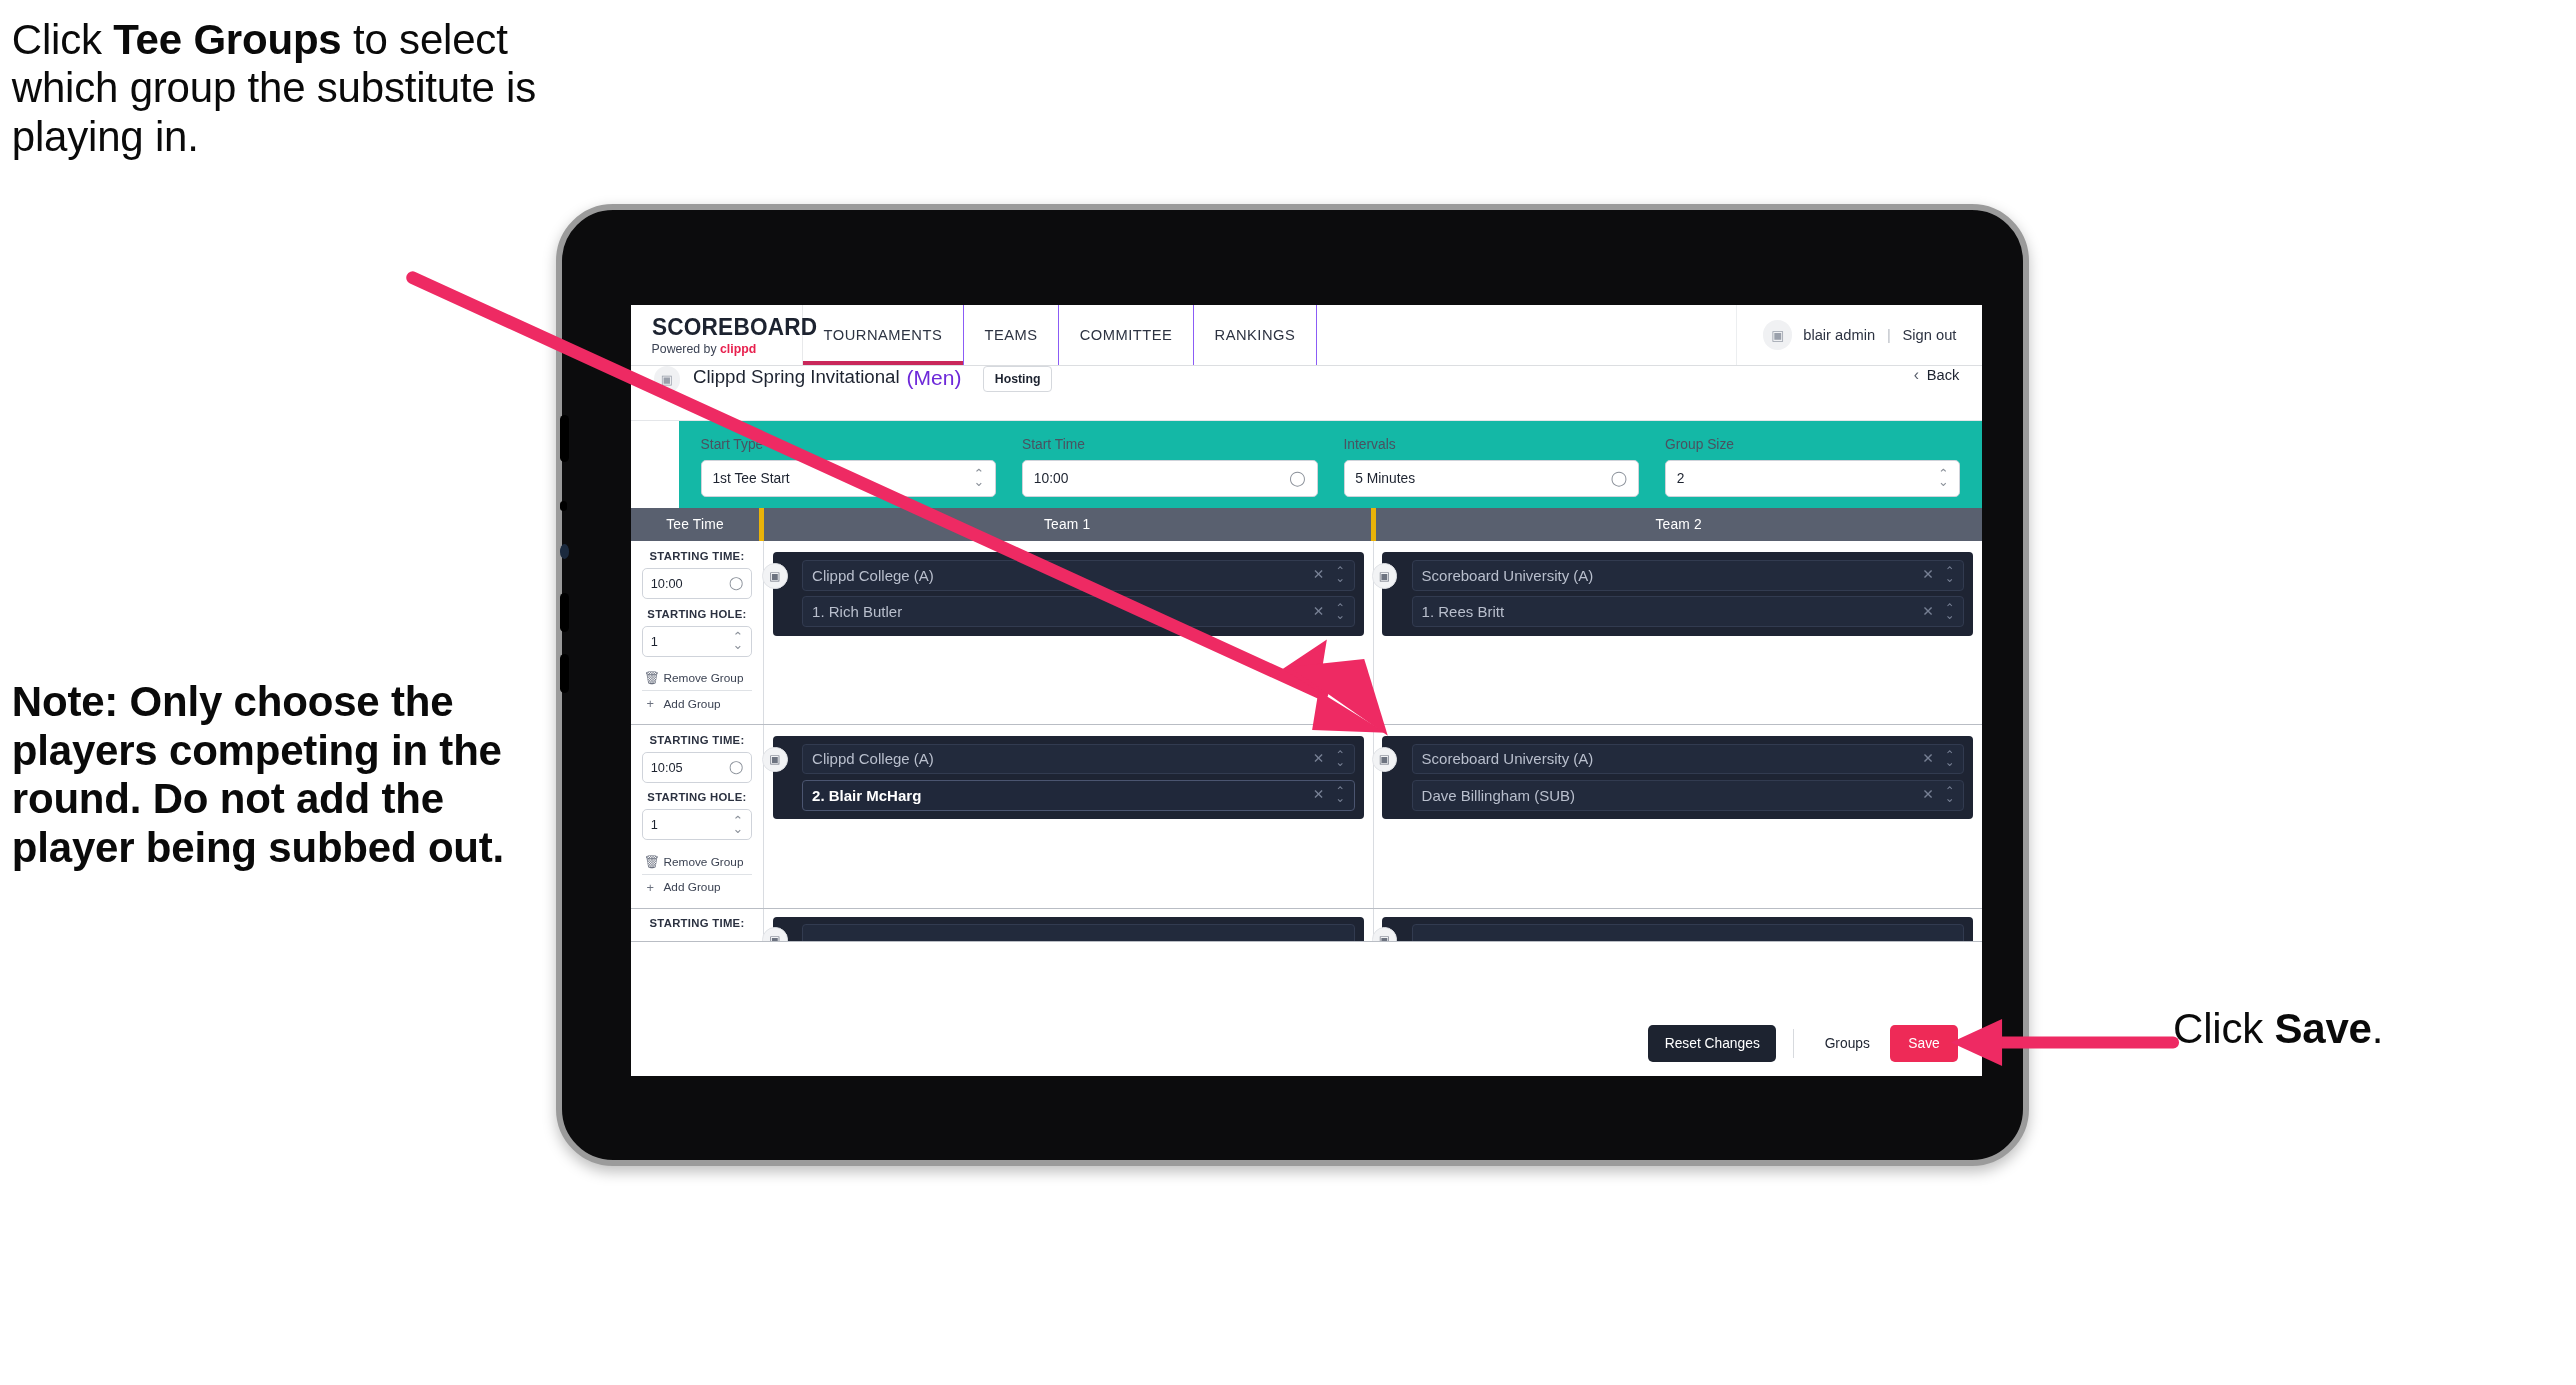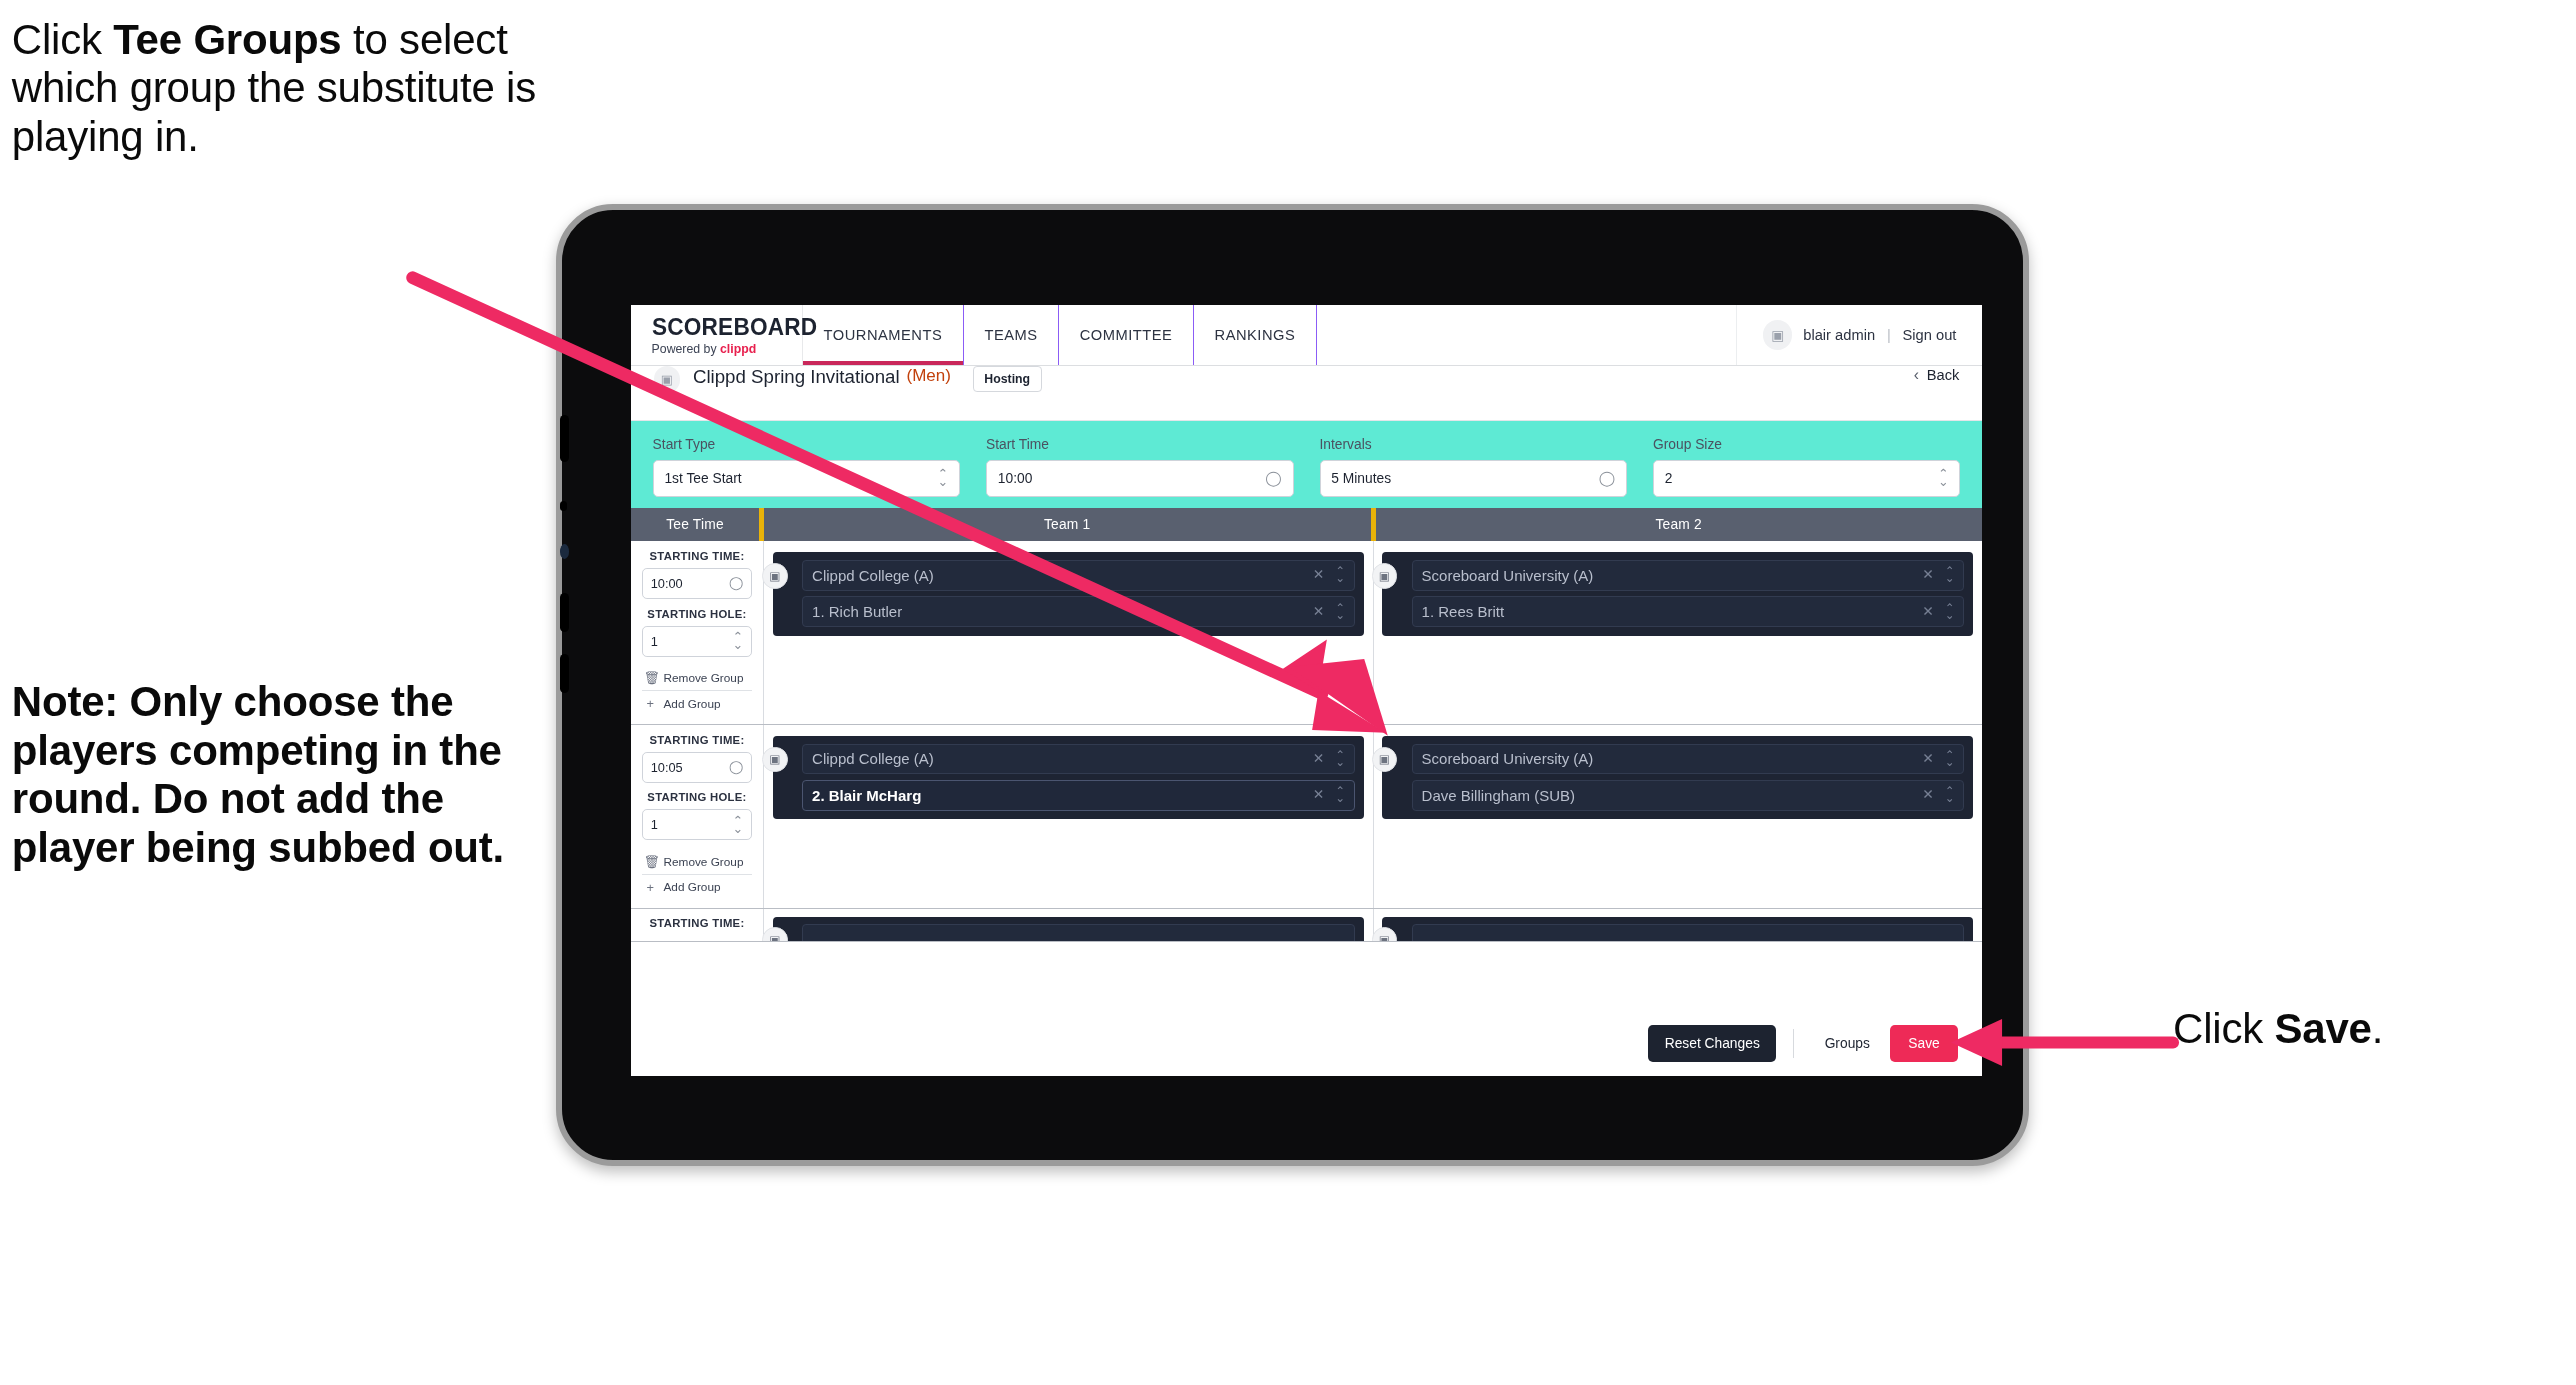--- a/index.html
+++ b/index.html
@@ -89,35 +89,35 @@
   #userbox .sep { color: #b9bdc5; margin: 0 1px; }
   #userbox .so { cursor: pointer; }
 
   
   #crumb {
     height: 55px; display: flex; align-items: flex-start; padding: 0 22.6px;
     border-bottom: 1px solid #e4e6e9; background: #fff; gap: 12.8px;
   }
   #crumb .av { width: 26.5px; height: 26.5px; font-size: 12.8px; }
   #crumb .title { font-size: 18.7px; color: #1d2330; }
-  #crumb .paren { font-size: 17px; color: #c2410c; margin-left: -5.9px; }
+  #crumb .paren { font-size: 21px; color: #6d28d9; margin-left: -5.9px; }
   #crumb .badge {
     margin-left: 8.8px; font-size: 12.3px; font-weight: 700; color: #1d2330;
     background: #fff; border: 1px solid #d5d8dd; border-radius: 3.9px;
     padding: 5.9px 10.8px; line-height: 1;
   }
   #crumb .spacer { flex: 1; }
   #crumb .back {
     font-size: 14.7px; color: #1d2330; display: flex; align-items: center;
     gap: 7.9px; cursor: pointer;
   }
   #crumb .back .chev { font-size: 15.7px; color: #585e6b; }
 
   
-  #controls { display: flex; padding: 15.7px 21.6px 11.8px 21.6px; gap: 26px; background: #5eead4; }
+  #controls { display: flex; padding: 15.7px 21.6px 11.8px 21.6px; gap: 26px; background: #14b8a6; margin-left: 48px; }
   .ctrl { flex: 1; }
   .ctrl .lbl { font-size: 13.8px; color: #4b5160; margin-bottom: 7.9px; }
   .ctrl .fld {
     height: 37px; border: 1px solid #cfd3da; border-radius: 4.9px;
     display: flex; align-items: center; padding: 0 10.8px; background: #fff;
   }
   .ctrl .fld .val { flex: 1; font-size: 13.8px; color: #1d2330; }
   .ctrl .fld .ic { color: #8a9099; font-size: 14.7px; line-height: 1; }
   .stepper { display: flex; flex-direction: column; line-height: 0.62; color: #8a9099; font-size: 12.8px; }
 

